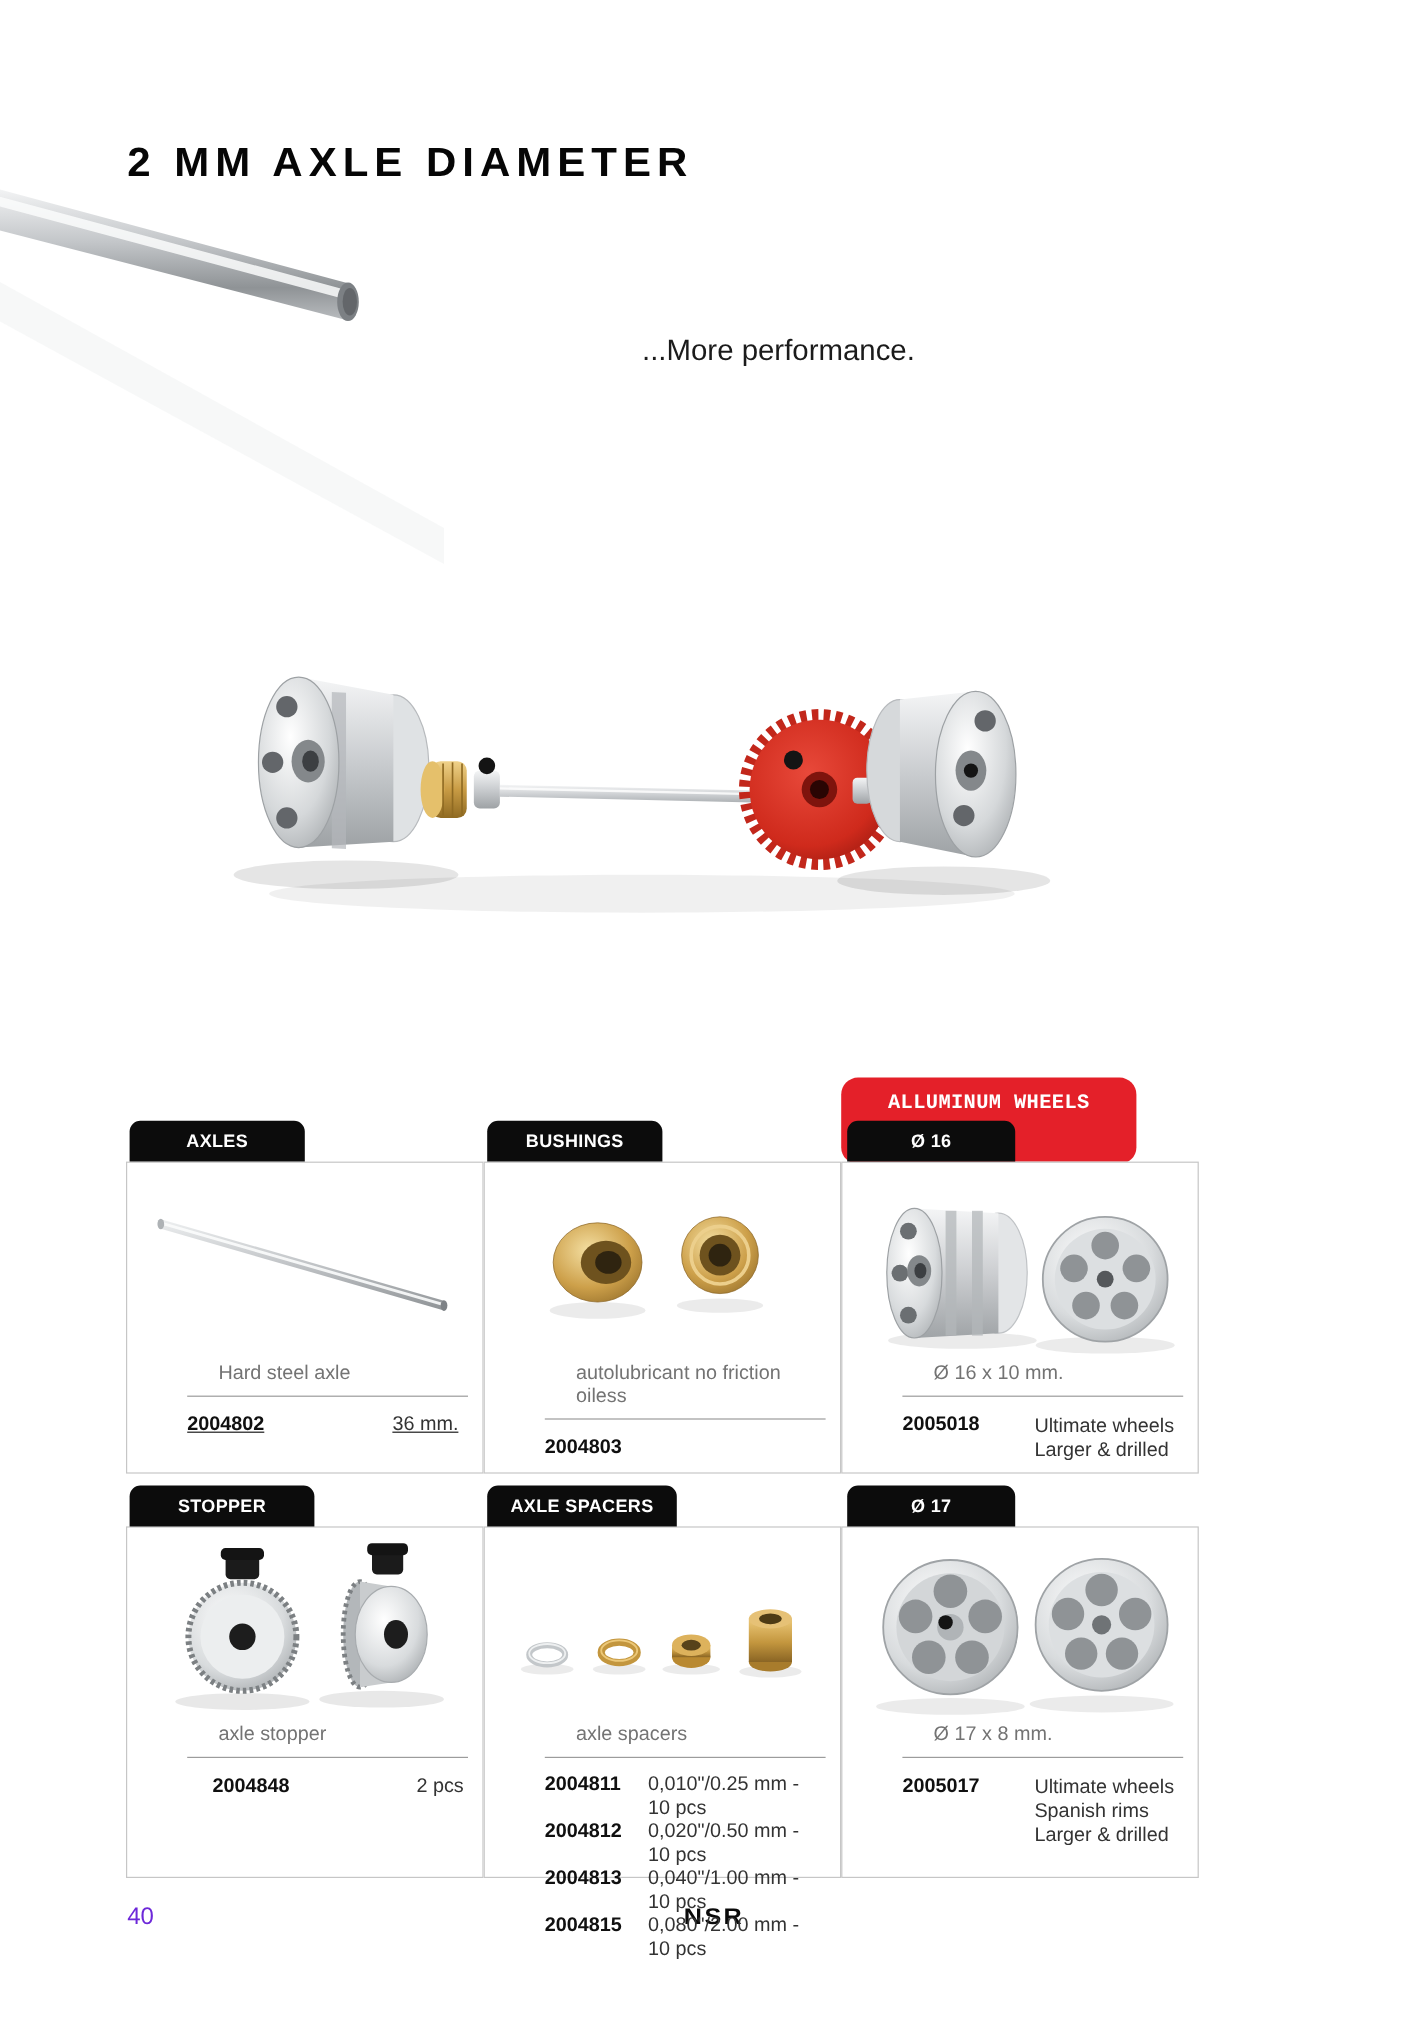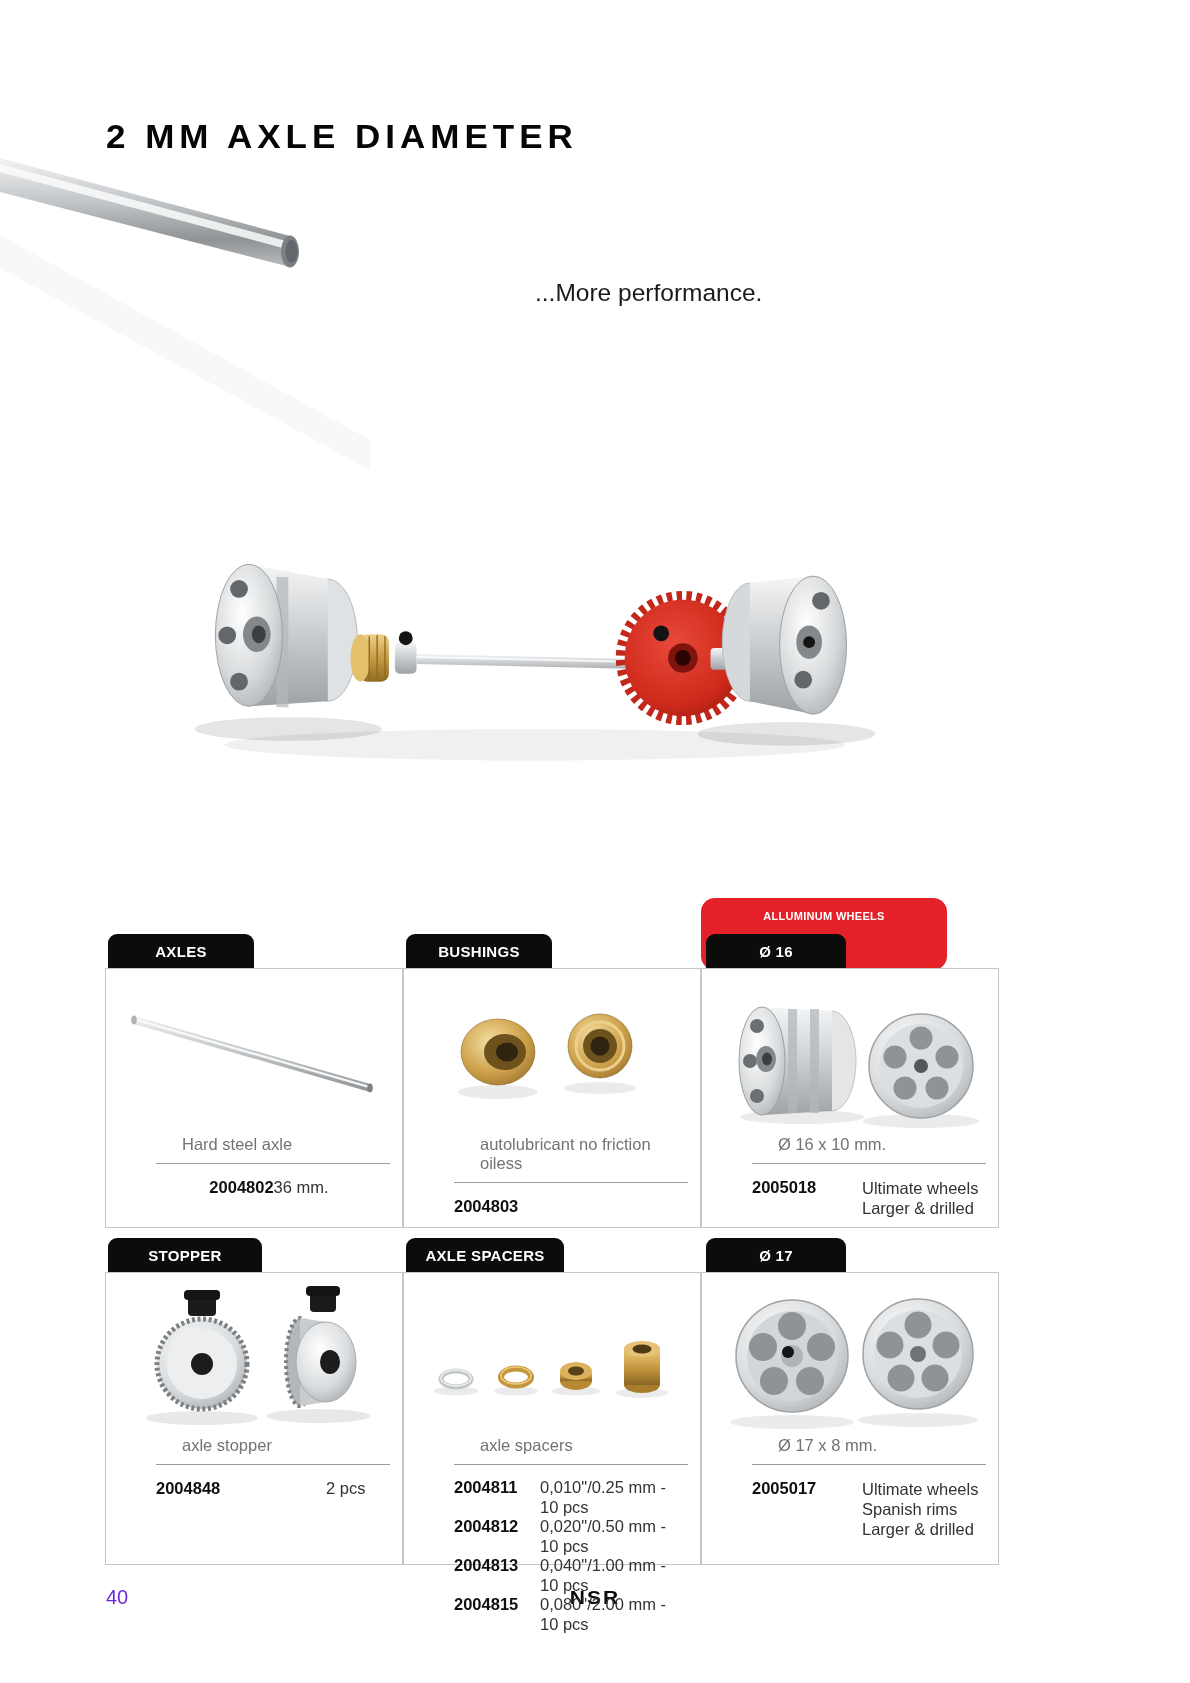--- a/index.html
+++ b/index.html
@@ -7,38 +7,38 @@
         font-family:"Liberation Sans", sans-serif;color:#1c1c1c;}
 
   .page-title{position:absolute;left:106px;top:94px;font-size:35px;font-weight:bold;
         letter-spacing:5px;color:#060606;transform:scaleY(.97);transform-origin:left top;white-space:nowrap;}
 
   .tagline{position:absolute;left:535px;top:276px;font-size:24.5px;line-height:33px;color:#1b1b1b;}
 
   .photo{position:absolute;}
 
   .banner{position:absolute;left:701px;top:898px;width:246px;height:72px;background:#e42029;
-        border-radius:14px;color:#ffffff;font-weight:bold;font-size:11px;text-align:center;
-        padding-top:0;box-sizing:border-box;}
+        border-radius:14px;color:#ffffff;font-weight:bold;font-size:17px;text-align:center;
+        padding-top:0;box-sizing:border-box;font-family:Liberation Mono, monospace;}
   .banner span{display:block;margin-top:12px;letter-spacing:.3px;}
 
   .tab{position:absolute;height:34px;background:#0c0c0c;border-radius:9px 9px 0 0;color:#ffffff;
         font-weight:bold;font-size:15px;text-align:center;line-height:35px;letter-spacing:.3px;z-index:3;}
 
   .cell{position:absolute;background:#ffffff;border:1px solid #c6c6c6;box-sizing:border-box;z-index:2;}
   .cell-img{display:flex;align-items:center;justify-content:center;overflow:hidden;}
   .r1 .cell-img{height:164px;}
   .r2 .cell-img{height:161px;}
   .desc{margin:2px 14px 0 76px;font-size:16.5px;color:#737373;}
   .rule{border:0;border-top:1px solid #9c9c9c;margin:9px 12px 0 50px;height:0;}
   .code-row{display:flex;margin:14px 12px 0 50px;font-size:16.5px;line-height:19px;}
-  .code-row.between{justify-content:center;padding-right:8px;}
+  .code-row.between{justify-content:space-between;padding-right:8px;text-decoration:underline;}
   .code{font-weight:bold;color:#101010;white-space:nowrap;}
   .code.w110{width:110px;flex:0 0 110px;}
-  .code.w170{width:170px;flex:0 0 170px;}
+  .code.w170{width:170px;flex:0 0 170px;margin-left:21px;}
   .code.w86{width:86px;flex:0 0 86px;}
   .info{color:#333333;}
   .info-lines span{display:block;color:#333333;line-height:20px;}
   .multi .code-row{margin-top:13px;justify-content:space-between;}
   .multi-rows{margin:13px 12px 0 50px;}
   .multi-rows .code-row{margin:0;line-height:19.5px;}
 
   .footer-num{position:absolute;left:106px;top:1586px;font-family:Liberation Sans, sans-serif;
         font-size:20px;color:#6d28d9;}
   .footer-logo{position:absolute;left:0;right:0;top:1586px;text-align:center;font-weight:bold;

